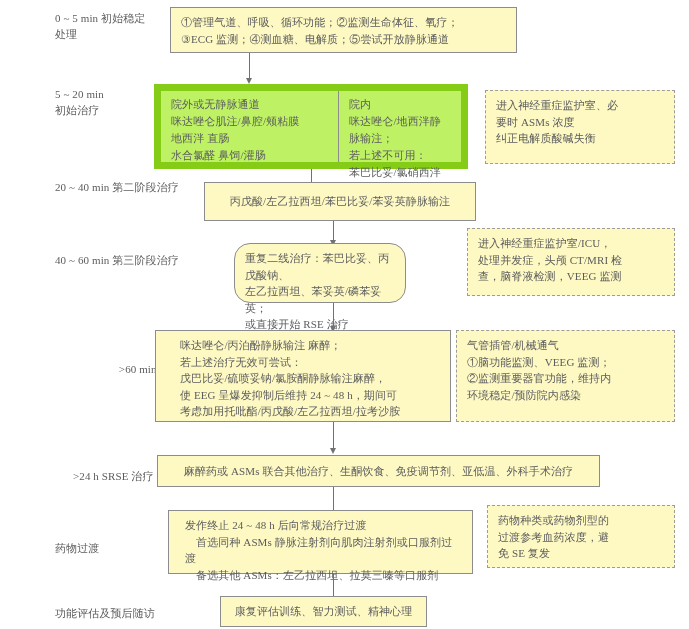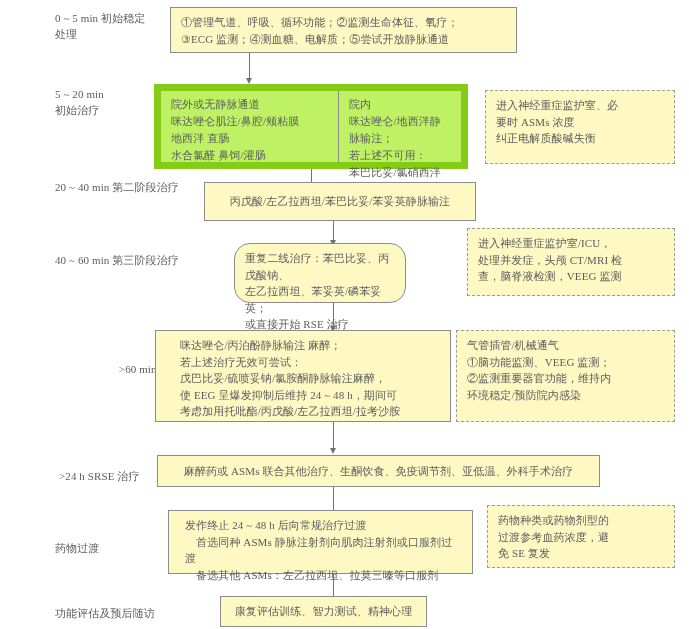--- a/index.html
+++ b/index.html
@@ -145,21 +145,21 @@
 考虑加用托吡酯/丙戊酸/左乙拉西坦/拉考沙胺</div>
 
   <div class="box dashed" style="left:456px; top:330px; width:219px; height:92px;">气管插管/机械通气
 ①脑功能监测、VEEG 监测；
 ②监测重要器官功能，维持内
 环境稳定/预防院内感染</div>
 
   <div class="connector" style="left:333px; top:422px; height:28px;"></div>
   <div class="arrowhead" style="left:330px; top:448px;"></div>
 
-  <div class="stage-label" style="left:59px; top:468px; width:150px;">&gt;24 h SRSE 治疗</div>
+  <div class="stage-label" style="left:73px; top:468px; width:150px;">&gt;24 h SRSE 治疗</div>
 
   <div class="box center" style="left:157px; top:455px; width:443px; height:32px;">麻醉药或 ASMs 联合其他治疗、生酮饮食、免疫调节剂、亚低温、外科手术治疗</div>
 
   <div class="connector" style="left:333px; top:487px; height:27px;"></div>
   <div class="arrowhead" style="left:330px; top:512px;"></div>
 
   <div class="stage-label" style="left:55px; top:540px; width:120px;">药物过渡</div>
 
   <div class="box" style="left:168px; top:510px; width:305px; height:64px; padding-left:16px;">发作终止 24 ~ 48 h 后向常规治疗过渡
 　首选同种 ASMs 静脉注射剂向肌肉注射剂或口服剂过渡

